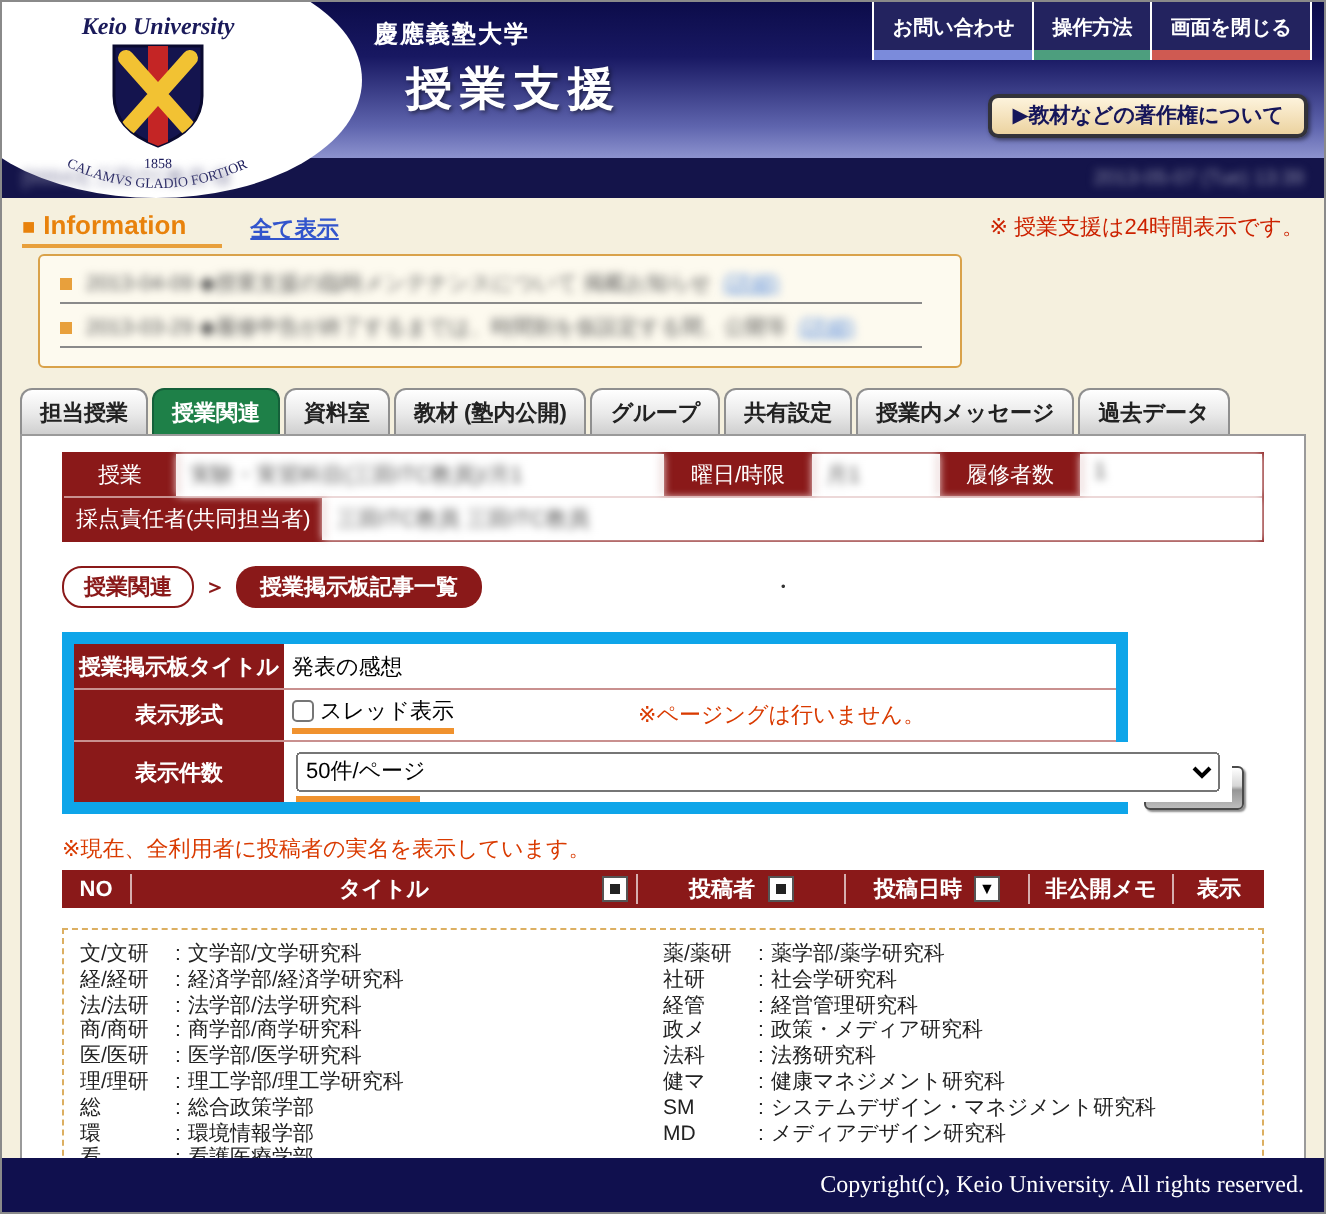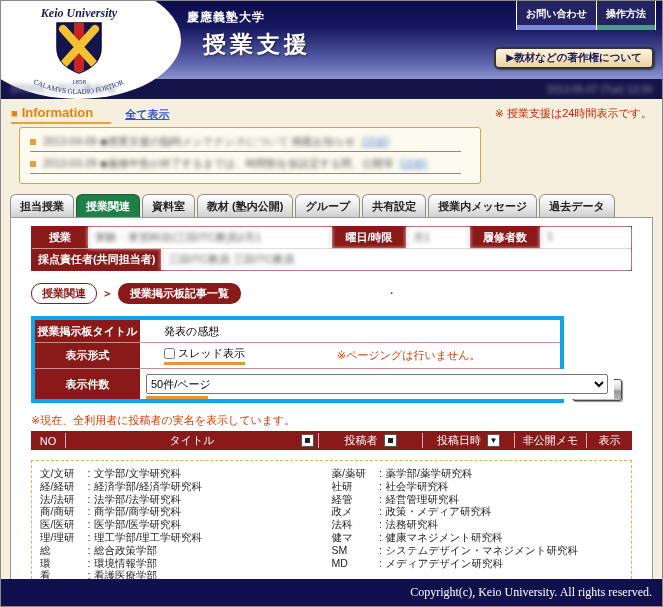--- a/index.html
+++ b/index.html
@@ -55,51 +55,51 @@
   .tab.active{background:#1e8048;color:#fff;border-color:#15603a;}
 
   
   .panel{position:relative;margin:0 9px;background:#fff;border:1px solid #9a9a9a;padding:8px 20px 14px;
          box-sizing:border-box;min-height:358px;}
 
   
   .citable{border:1px solid #8a1919;font-size:11px;}
   .cirow{display:flex;}
   .cirow + .cirow{border-top:1px solid #c9908f;}
-  .ci-lbl{background:#8a1919;color:#fff;font-weight:bold;text-align:center;padding:3px 6px;white-space:nowrap;flex:none;}
+  .ci-lbl{background:#8a1919;color:#fff;font-weight:normal;text-align:center;padding:3px 6px;white-space:nowrap;flex:none;}
   .ci-val{background:#fff;border-left:1px solid #c9908f;border-right:1px solid #c9908f;padding:3px 6px;white-space:nowrap;overflow:hidden;}
   .ci-val:last-child{border-right:none;}
 
   
   .crumbs{display:flex;align-items:center;margin-top:12px;font-size:11px;font-weight:bold;}
   .crumb-parent{border:1px solid #8a1919;color:#8a1919;background:#fff;border-radius:10px;padding:2px 10px;cursor:pointer;}
   .crumb-arrow{color:#8a1919;margin:0 5px;}
   .crumb-current{background:#8a1919;color:#fff;border-radius:10px;padding:3px 12px;}
   .crumb-dot{color:#333;margin-left:145px;font-weight:normal;}
 
   
   .formwrap{display:flex;align-items:flex-end;margin-top:12px;}
-  .bform{border:4px solid #0ea5e9;width:533px;font-size:11px;box-sizing:border-box;}
+  .bform{border:6px solid #0ea5e9;width:533px;font-size:11px;box-sizing:border-box;}
   .frow{display:flex;align-items:center;}
   .frow + .frow{border-top:1px solid #c9908f;}
   .flabel{background:#8a1919;color:#fff;font-weight:bold;text-align:center;width:105px;flex:none;
           align-self:stretch;display:flex;align-items:center;justify-content:center;}
-  .fval{background:#fff;flex:1;padding:3px 24px;position:relative;display:flex;align-items:center;}
+  .fval{background:#fff;flex:1;padding:3px 4px;position:relative;display:flex;align-items:center;}
   .frow1 .fval{min-height:16px;}
   .uline-orange{display:inline-flex;align-items:center;border-bottom:3px solid #f0922e;padding-bottom:1px;}
   .uline-orange input{width:11px;height:11px;margin:0 3px 0 0;}
   .paging-note{margin-left:92px;color:#d93a00;}
   .count-select{width:462px;font-size:11px;height:20px;font-family:inherit;}
   .sel-underline{position:absolute;left:6px;bottom:0;width:62px;height:3px;background:#f0922e;}
   .show-btn{margin-left:8px;margin-bottom:2px;}
 
   .note-red{color:#d93a00;font-size:11px;margin-top:10px;}
 
   
-  .listhead{display:flex;background:#8a1919;color:#fff;font-size:11px;font-weight:normal;margin-top:3px;
+  .listhead{display:flex;background:#8a1919;color:#fff;font-size:11px;font-weight:bold;margin-top:3px;
             align-items:center;height:19px;}
   .lh-cell{display:flex;align-items:center;justify-content:center;padding:0 3px;box-sizing:border-box;}
   .lh-cell + .lh-cell{border-left:1px solid rgba(255,255,255,.65);}
   .lh-no{width:34px;flex:none;}
   .lh-title{flex:1;justify-content:center;position:relative;}
   .lh-author{width:104px;flex:none;}
   .lh-dt{width:92px;flex:none;}
   .lh-memo{width:72px;flex:none;}
   .lh-show{width:46px;flex:none;}
   .sortbox{width:11px;height:11px;background:#fff;border:1px solid #555;display:inline-flex;align-items:center;
@@ -159,20 +159,24 @@
 
     <div class="hdr-navs">
       <div class="nav-btn">
         <span>お問い合わせ</span>
         <div class="nav-accent"></div>
       </div>
       <div class="nav-btn">
         <span>操作方法</span>
         <div class="nav-accent"></div>
       </div>
+      <div class="nav-btn">
+        <span>画面を閉じる</span>
+        <div class="nav-accent"></div>
+      </div>
     </div>
 
     <div class="copyright-btn">▶教材などの著作権について</div>
   </div>
 
   <div class="userbar">
     <span class="blur">[99943] 三田ITC教員 様</span>
     <span class="blur">2013-05-07 (Tue) 13:39</span>
   </div>
 

